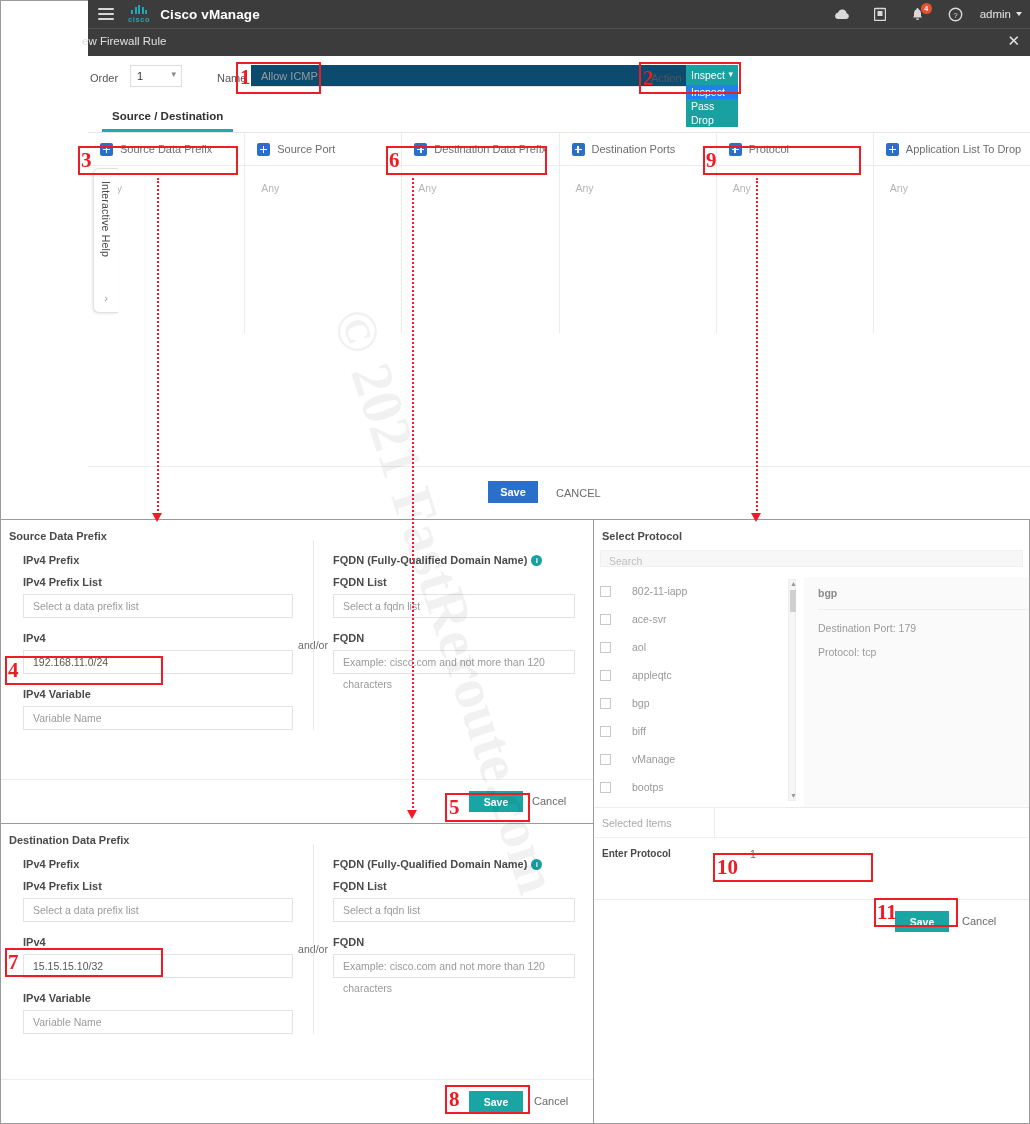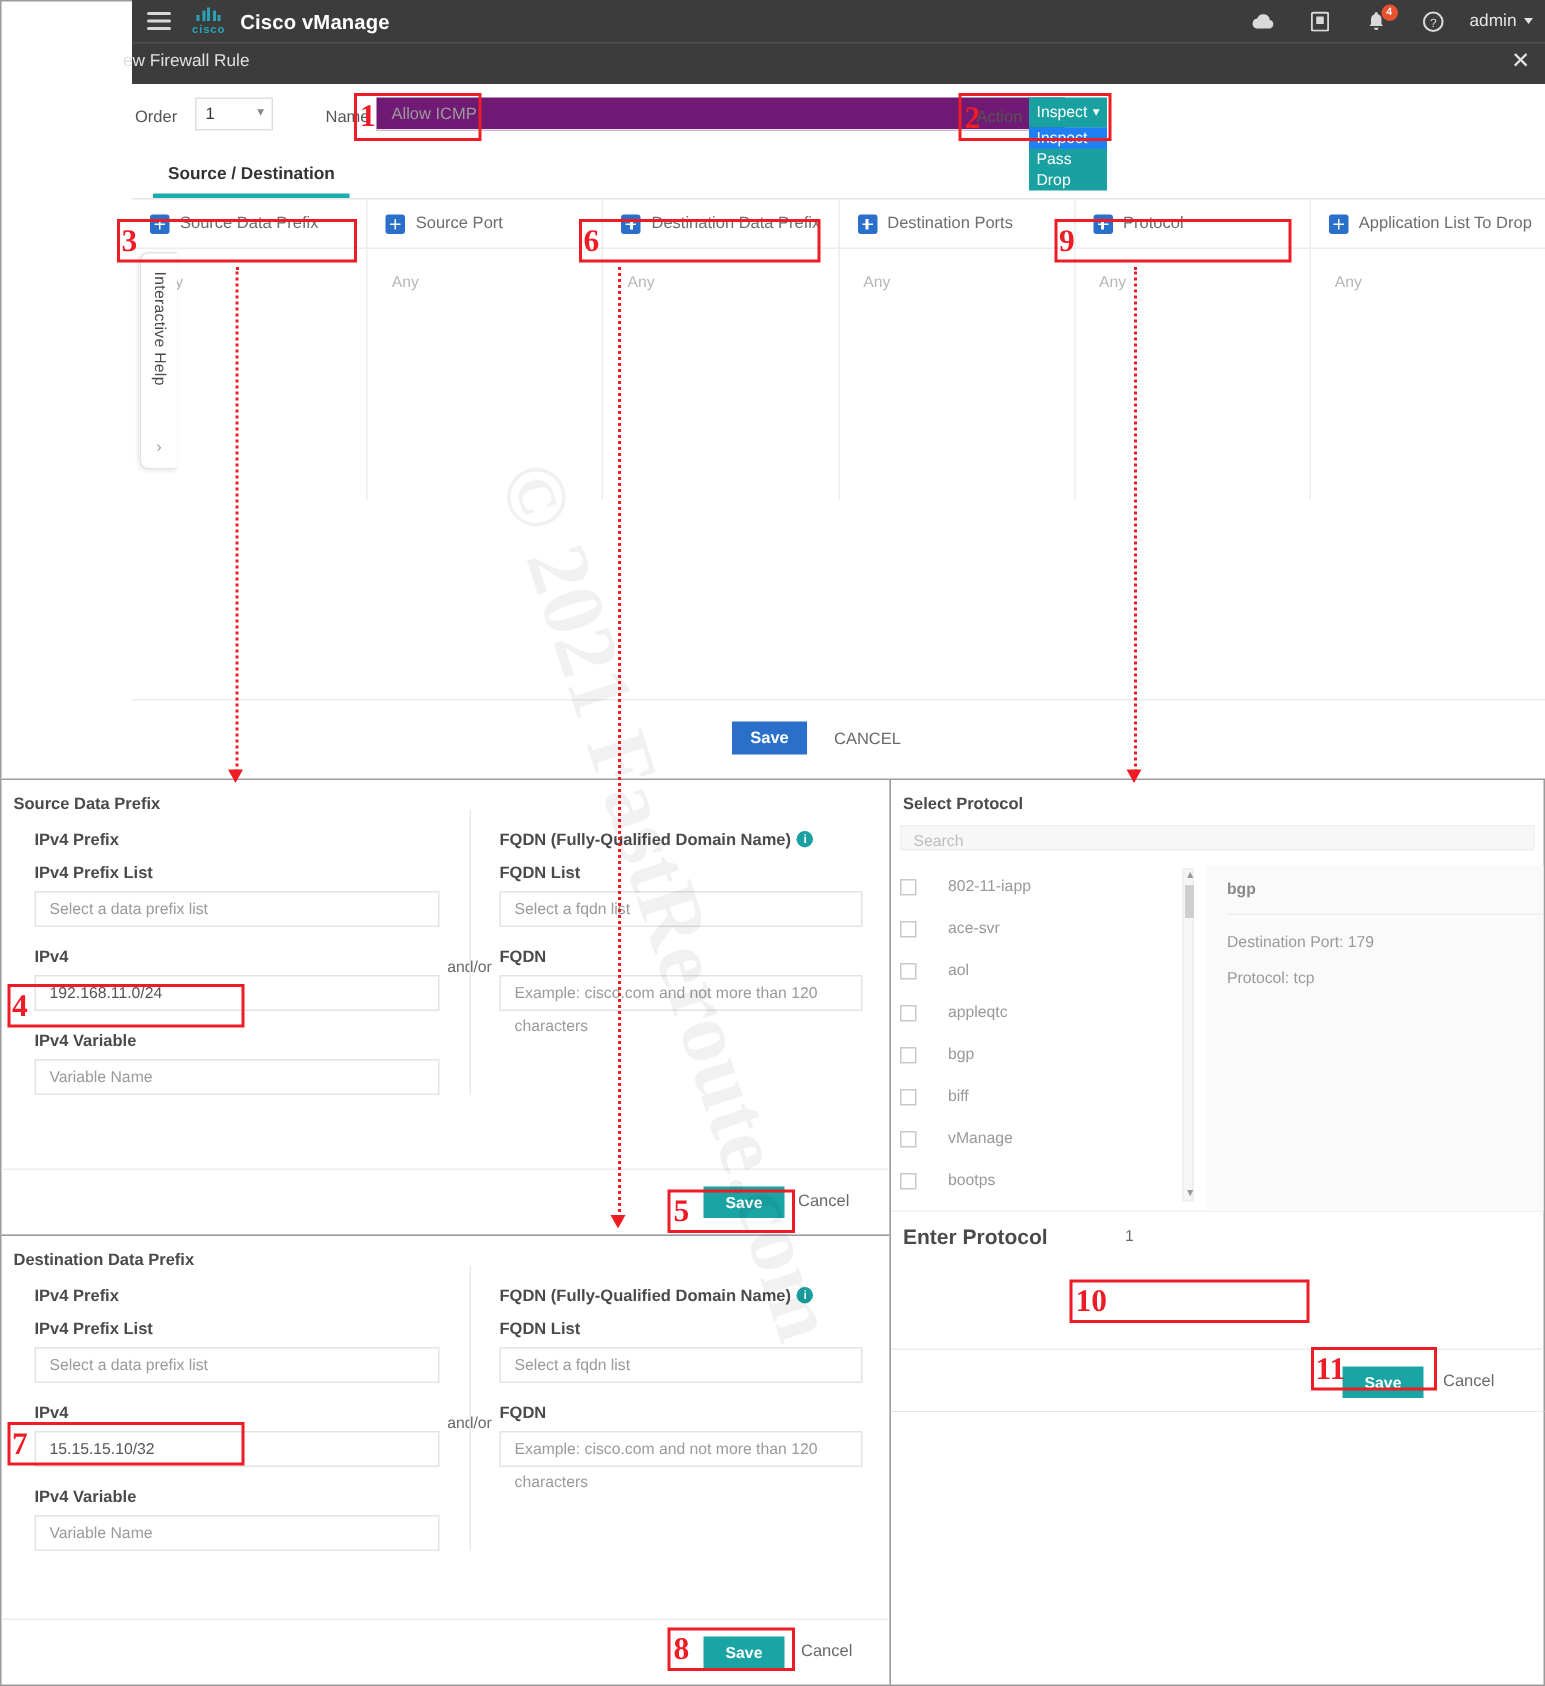--- a/index.html
+++ b/index.html
@@ -47,21 +47,21 @@
 
   
   .formrow{ position:absolute; left:0; top:56px; width:942px; height:48px; }
   .lbl{ font-size:11px; color:#555; }
   .order-label{ position:absolute; left:2px; top:16px;}
   .order-sel{ position:absolute; left:42px; top:9px; width:52px; height:22px; border:1px solid #dfdfdf;
               background:#fff; font-size:11px; color:#333; padding-left:6px; line-height:20px; position:absolute;}
   .order-arrow{ position:absolute; right:5px; top:4px; font-size:9px; color:#888; line-height:1;}
   .name-label{ position:absolute; left:129px; top:16px;}
   .name-input{ position:absolute; left:163px; top:9px; width:459px; height:22px; border:none;
-               border-bottom:1px solid #e3e3e3; background:#701a75; font-size:11px; color:#9a9a9a; padding-left:10px; line-height:22px;}
+               border-bottom:1px solid #e3e3e3; background:#0c4a6e; font-size:11px; color:#9a9a9a; padding-left:10px; line-height:22px;}
   .action-label{ position:absolute; left:563px; top:16px;}
   .action-sel{ position:absolute; left:598px; top:9px; width:52px; height:20px; background:#19a0a0; color:#fff;
                font-size:10.5px; padding-left:5px; line-height:20px; cursor:pointer;}
   .action-arrow{ position:absolute; right:5px; top:5px; font-size:9px; color:#fff; line-height:1;}
   .action-menu{ position:absolute; left:598px; top:29px; width:52px; background:#19a0a0; z-index:30;}
   .action-opt{ font-size:10.5px; color:#fff; height:14px; line-height:14px; padding-left:5px; cursor:pointer;}
   .action-opt.sel{ background:#1f7ff5; }
 
   
   .tabs{ position:absolute; left:0; top:104px; width:942px; height:29px; border-bottom:1px solid #e6e6e6;}
@@ -132,21 +132,21 @@
               border:1px solid #ededed; cursor:pointer;}
   .scroll-thumb{ position:absolute; left:1px; top:10px; width:6px; height:22px; background:#cfcfcf;}
   .scr-ar{ position:absolute; left:1px; font-size:7px; color:#9a9a9a; line-height:1; text-align:center; width:6px;}
   .proto-detail{ flex:1; background:#fafafa; margin-right:0; padding:10px 0 0 14px; }
   .pd-title{ font-size:10.5px; color:#8a8a8a; font-weight:bold; padding-bottom:10px; border-bottom:1px solid #eee; margin-right:0;}
   .pd-line{ font-size:10.5px; color:#9a9a9a; margin-top:12px;}
   .sel-items{ display:flex; align-items:center; height:30px; border-top:1px solid #ececec; }
   .sel-items-lbl{ width:120px; padding-left:8px; font-size:10.5px; color:#a9a9a9;}
   .sel-items-box{ flex:1; height:30px; border-left:1px solid #ececec;}
   .enter-proto{ display:flex; align-items:center; height:32px; border-top:1px solid #f1f1f1;}
-  .ep-lbl{ width:120px; padding-left:8px; font-size:14px; color:#4a4a4a; font-weight:bold;}
+  .ep-lbl{ width:120px; padding-left:8px; font-size:10px; color:#4a4a4a; font-weight:bold;}
   .ep-input{ flex:1; font-size:10.5px; color:#6a6a6a; padding-left:36px;}
 
   
   .callout{ position:absolute; border:2.5px solid #ee1c25; pointer-events:none; z-index:40;}
   .num{ position:absolute; color:#ee1c25; font-weight:bold; font-family:"Liberation Serif", serif;
         font-size:21px; line-height:1; z-index:41;}
   .dline{ position:absolute; border-left:2.5px dotted #ee1c25; z-index:39;}
   .darrow{ position:absolute; width:0;height:0; border-left:5px solid transparent; border-right:5px solid transparent;
            border-top:9px solid #ee1c25; z-index:39;}
 
@@ -403,20 +403,24 @@
           <div class="scr-ar" style="bottom:1px;">▼</div>
         </div>
       </div>
       <div class="proto-detail">
         <div class="pd-title">bgp</div>
         <div class="pd-line">Destination Port: 179</div>
         <div class="pd-line">Protocol: tcp</div>
       </div>
     </div>
 
+    <div class="sel-items">
+      <div class="sel-items-lbl">Selected Items</div>
+      <div class="sel-items-box"></div>
+    </div>
     <div class="enter-proto">
       <div class="ep-lbl">Enter Protocol</div>
       <div class="ep-input">1</div>
     </div>
     <div class="p-foot" style="height:42px;">
       <div class="btn-save-teal" style="left:301px; top:11px;">Save</div>
       <div class="btn-cancel-s" style="left:368px; top:15px;">Cancel</div>
     </div>
   </div>
 

